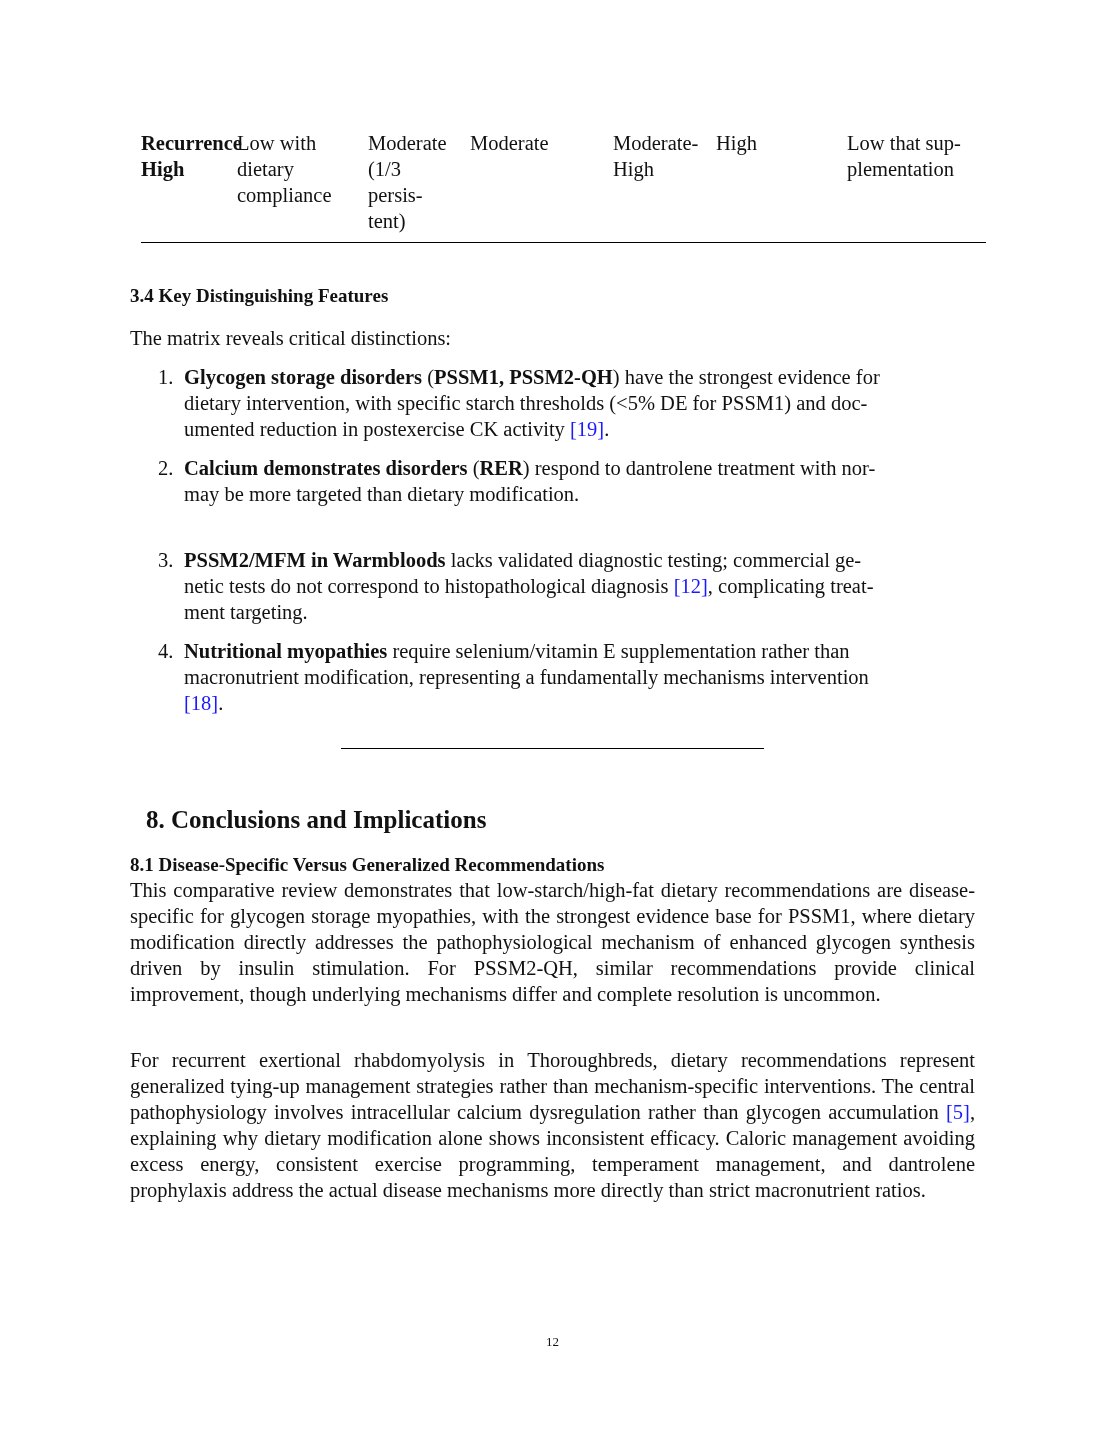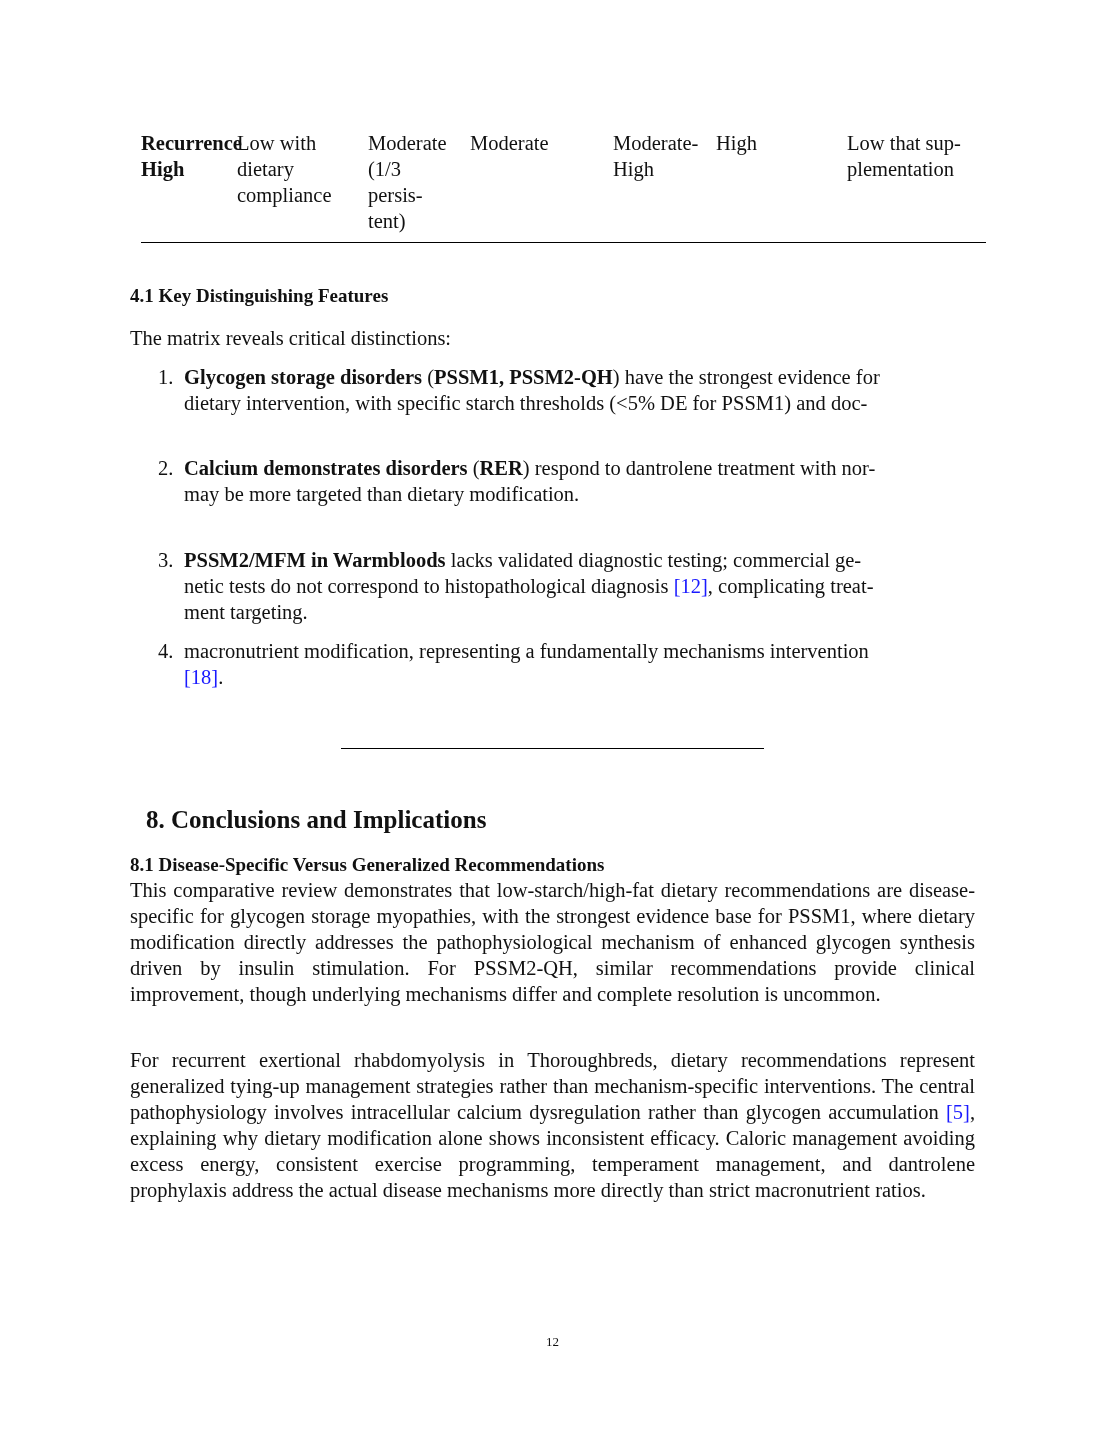--- a/index.html
+++ b/index.html
@@ -50,28 +50,29 @@
     </div>
     <div class="tcell" style="left:575px;">
       <div>High</div>
     </div>
     <div class="tcell" style="left:706px;">
       <div>Low that sup-</div>
       <div>plementation</div>
     </div>
   </div>
 
-  <h3 style="top:285px;">4.1 Key Distinguishing Features</h3>
+  <h3 style="top:285px;">3.4 Key Distinguishing Features</h3>
   <p class="p" style="top:325px;">The matrix reveals critical distinctions:</p>
 
   <div class="li" style="top:364px;">
     <span class="num">1.</span>
     <div class="txt">
       <div><b>Glycogen storage disorders</b><span> (</span><b>PSSM1, PSSM2-QH</b><span>) have the strongest evidence for</span></div>
       <div>dietary intervention, with specific starch thresholds (&lt;5% DE for PSSM1) and doc-</div>
+      <div><span>umented reduction in postexercise CK activity</span> <a class="cite">[19]</a><span>.</span></div>
     </div>
   </div>
 
   <div class="li" style="top:455px;">
     <span class="num">2.</span>
     <div class="txt">
       <div><b>Calcium demonstrates disorders</b><span> (</span><b>RER</b><span>) respond to dantrolene treatment with nor-</span></div>
       <div>may be more targeted than dietary modification.</div>
     </div>
   </div>
@@ -81,20 +82,21 @@
     <div class="txt">
       <div><b>PSSM2/MFM in Warmbloods</b><span> lacks validated diagnostic testing; commercial ge-</span></div>
       <div><span>netic tests do not correspond to histopathological diagnosis</span> <a class="cite">[12]</a><span>, complicating treat-</span></div>
       <div>ment targeting.</div>
     </div>
   </div>
 
   <div class="li" style="top:638px;">
     <span class="num">4.</span>
     <div class="txt">
+      <div><b>Nutritional myopathies</b><span> require selenium/vitamin E supplementation rather than</span></div>
       <div>macronutrient modification, representing a fundamentally mechanisms intervention</div>
       <div><a class="cite">[18]</a><span>.</span></div>
     </div>
   </div>
 </div>
 
 <div class="rule" style="left:341px;"></div>
 
 <div class="page serif">
   <h2>8. Conclusions and Implications</h2>

